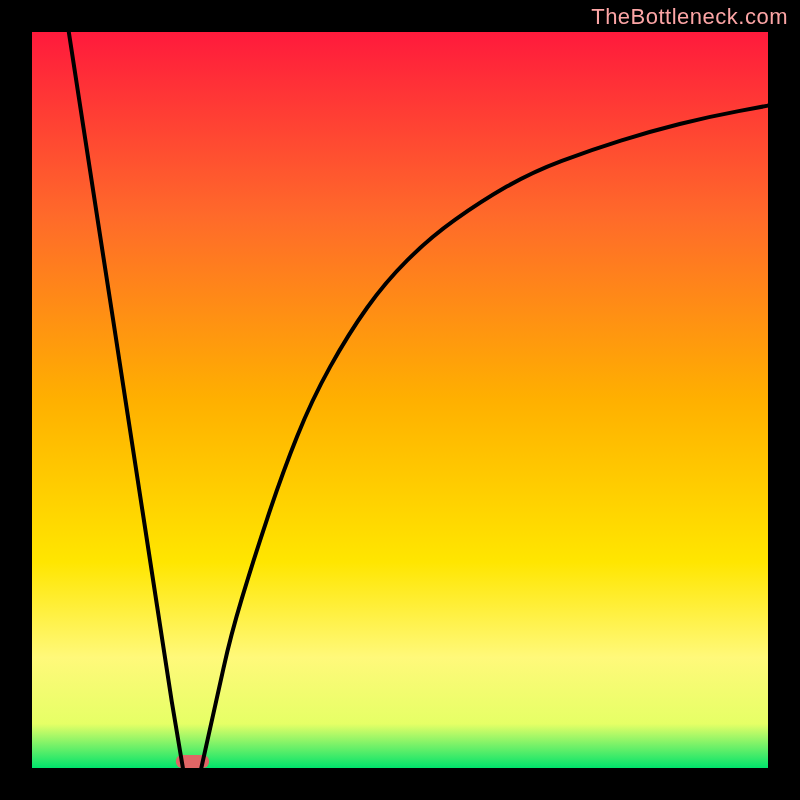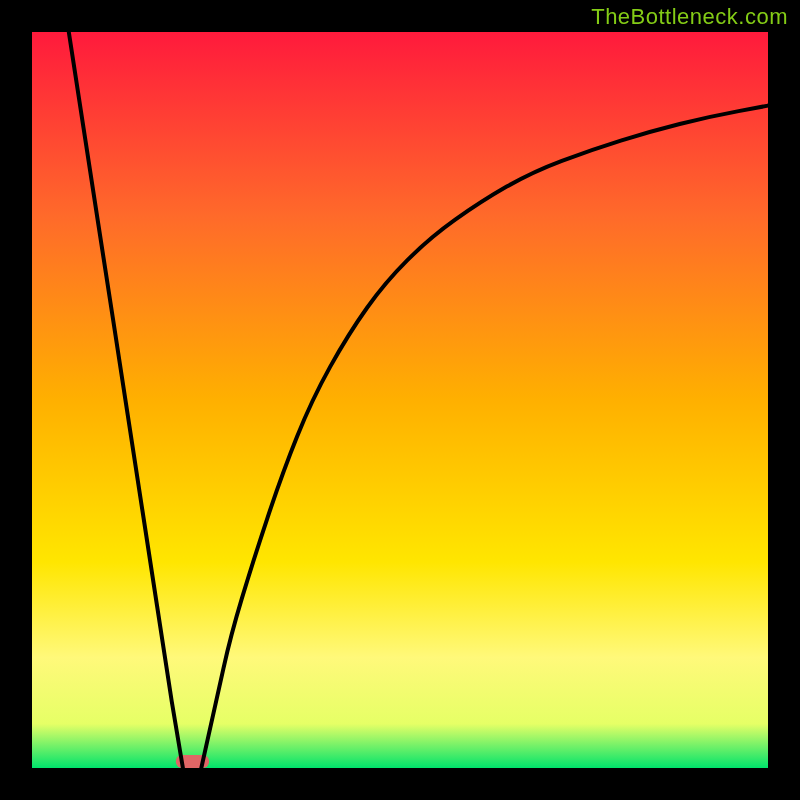--- a/index.html
+++ b/index.html
@@ -13,21 +13,21 @@
   }
   .stage {
     position: relative;
     width: 800px;
     height: 800px;
   }
   .watermark {
     position: absolute;
     top: 4px;
     right: 12px;
-    color: #84cc16;
+    color: #fca5a5;
     font-size: 22px;
     font-weight: 500;
     letter-spacing: 0.5px;
     z-index: 20;
   }
   svg.plot {
     position: absolute;
     top: 0;
     left: 0;
     width: 800px;

